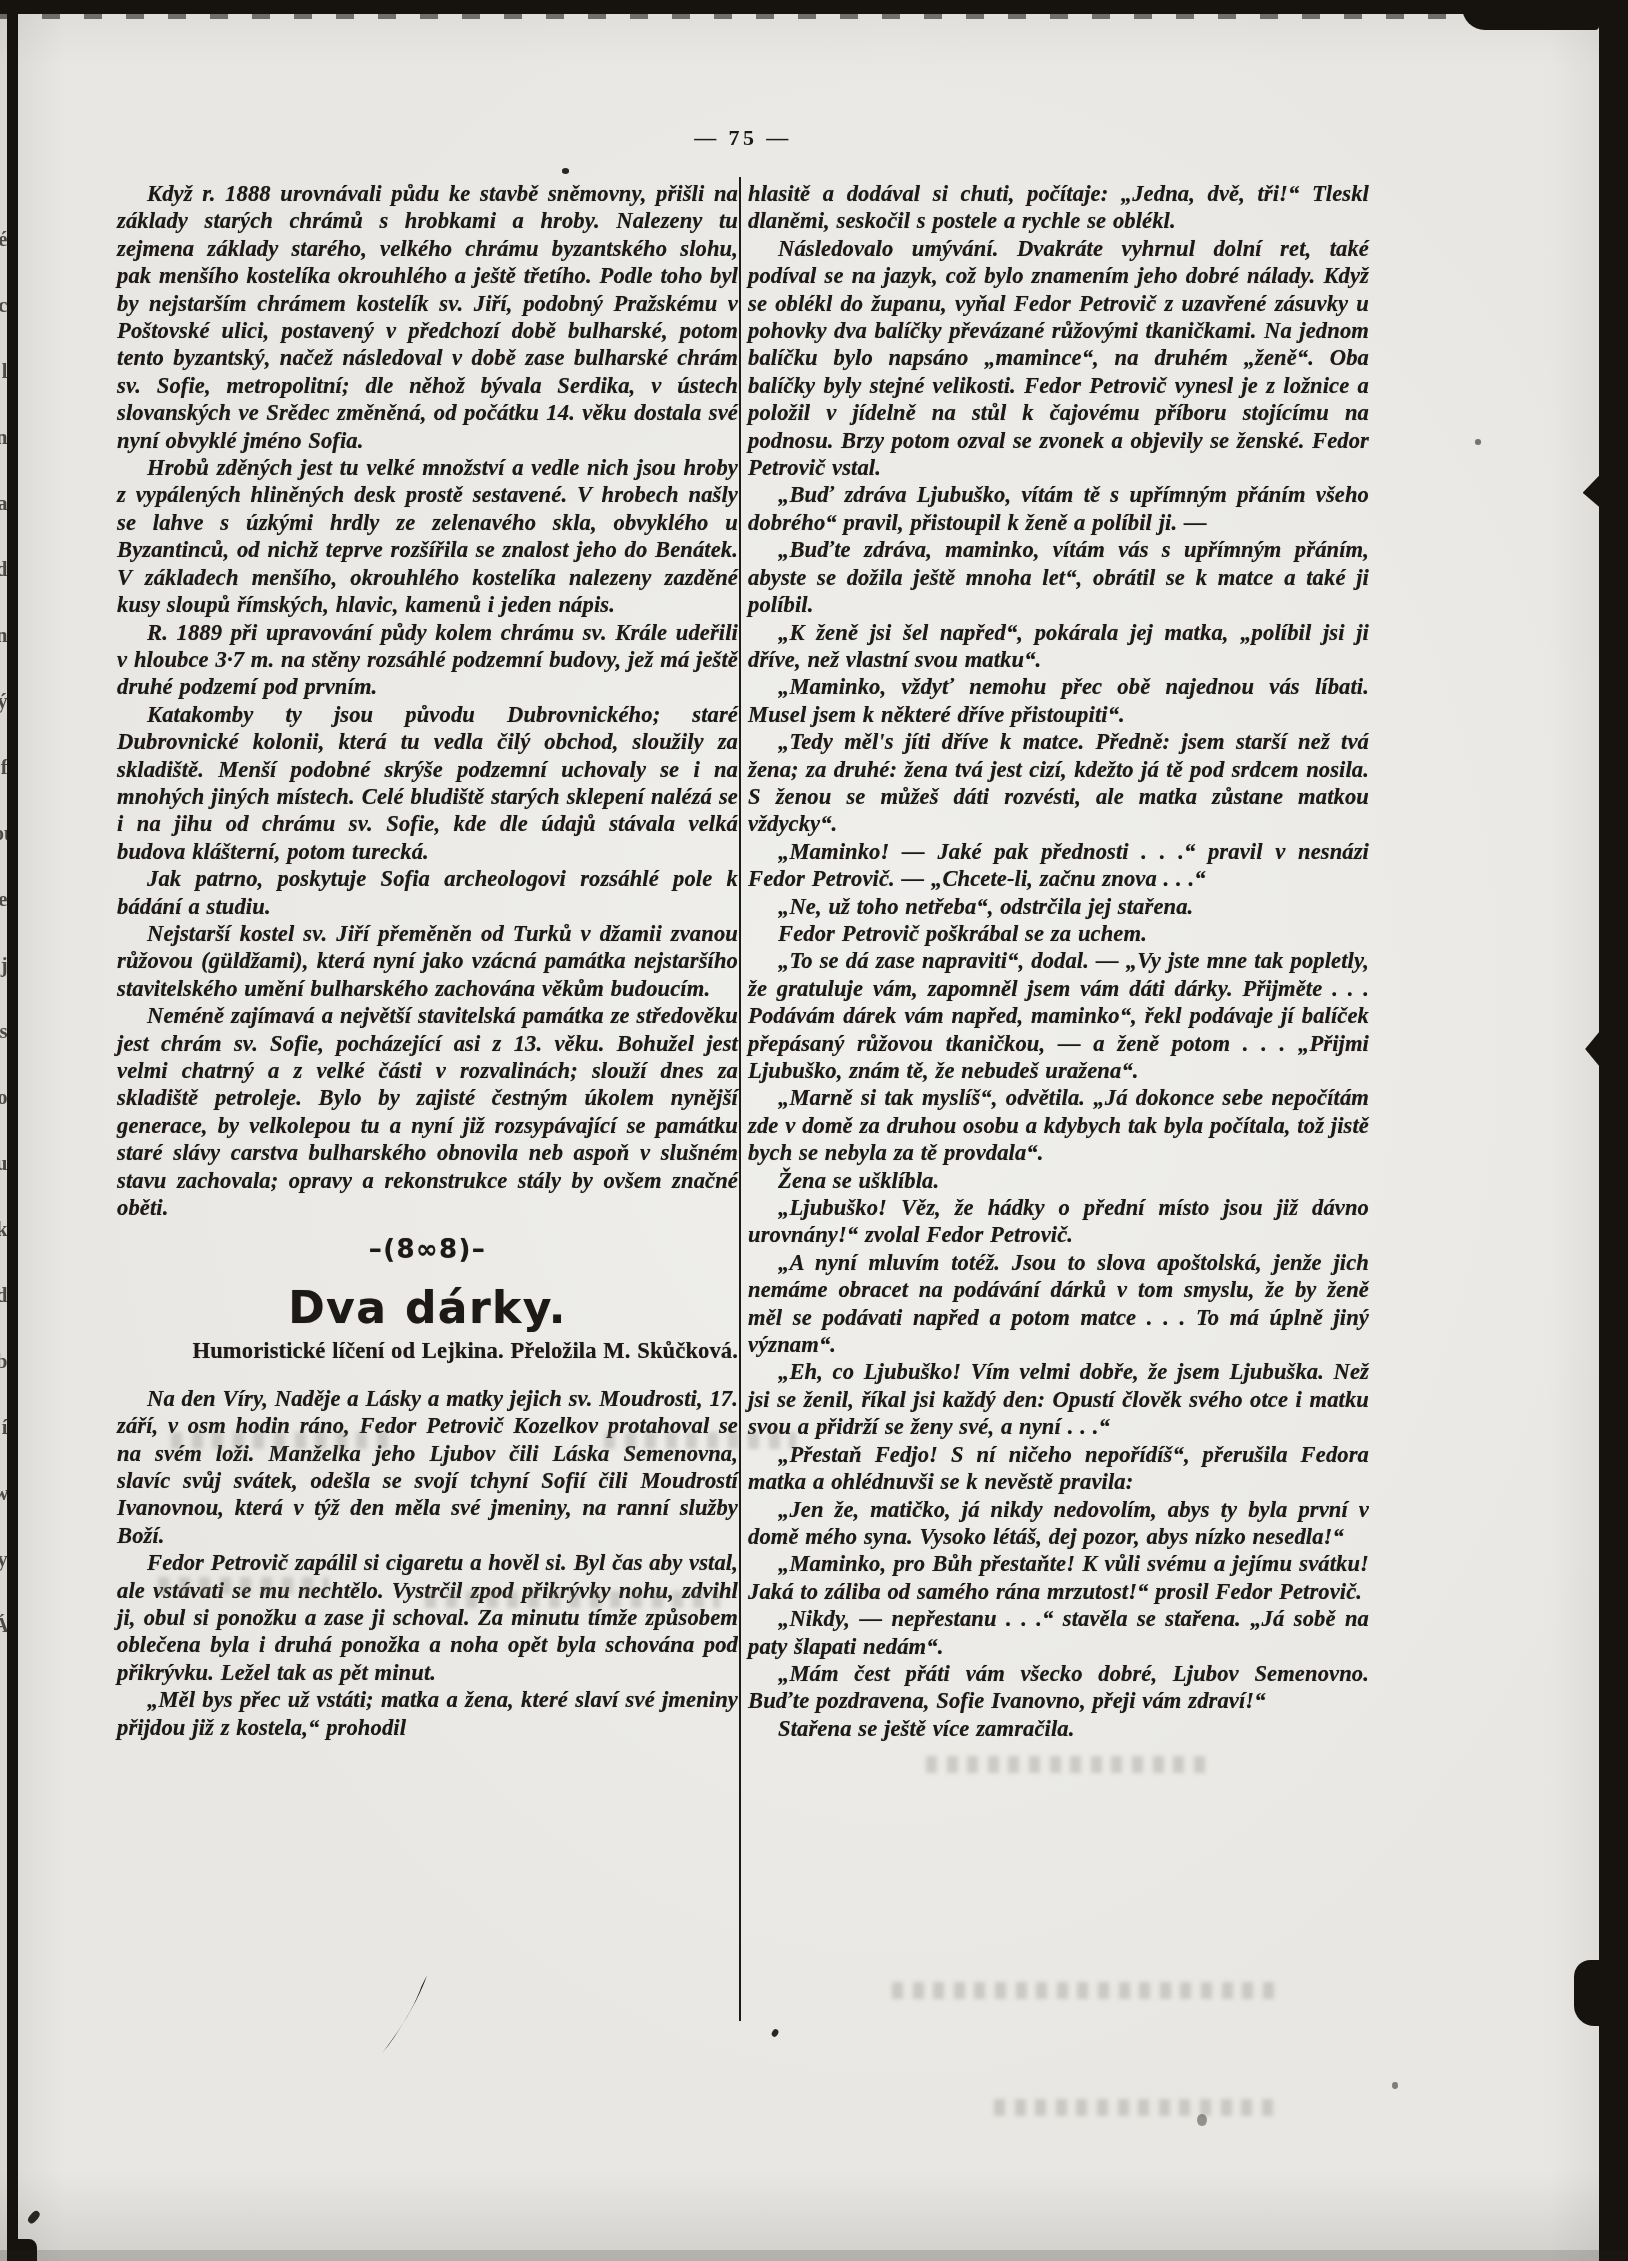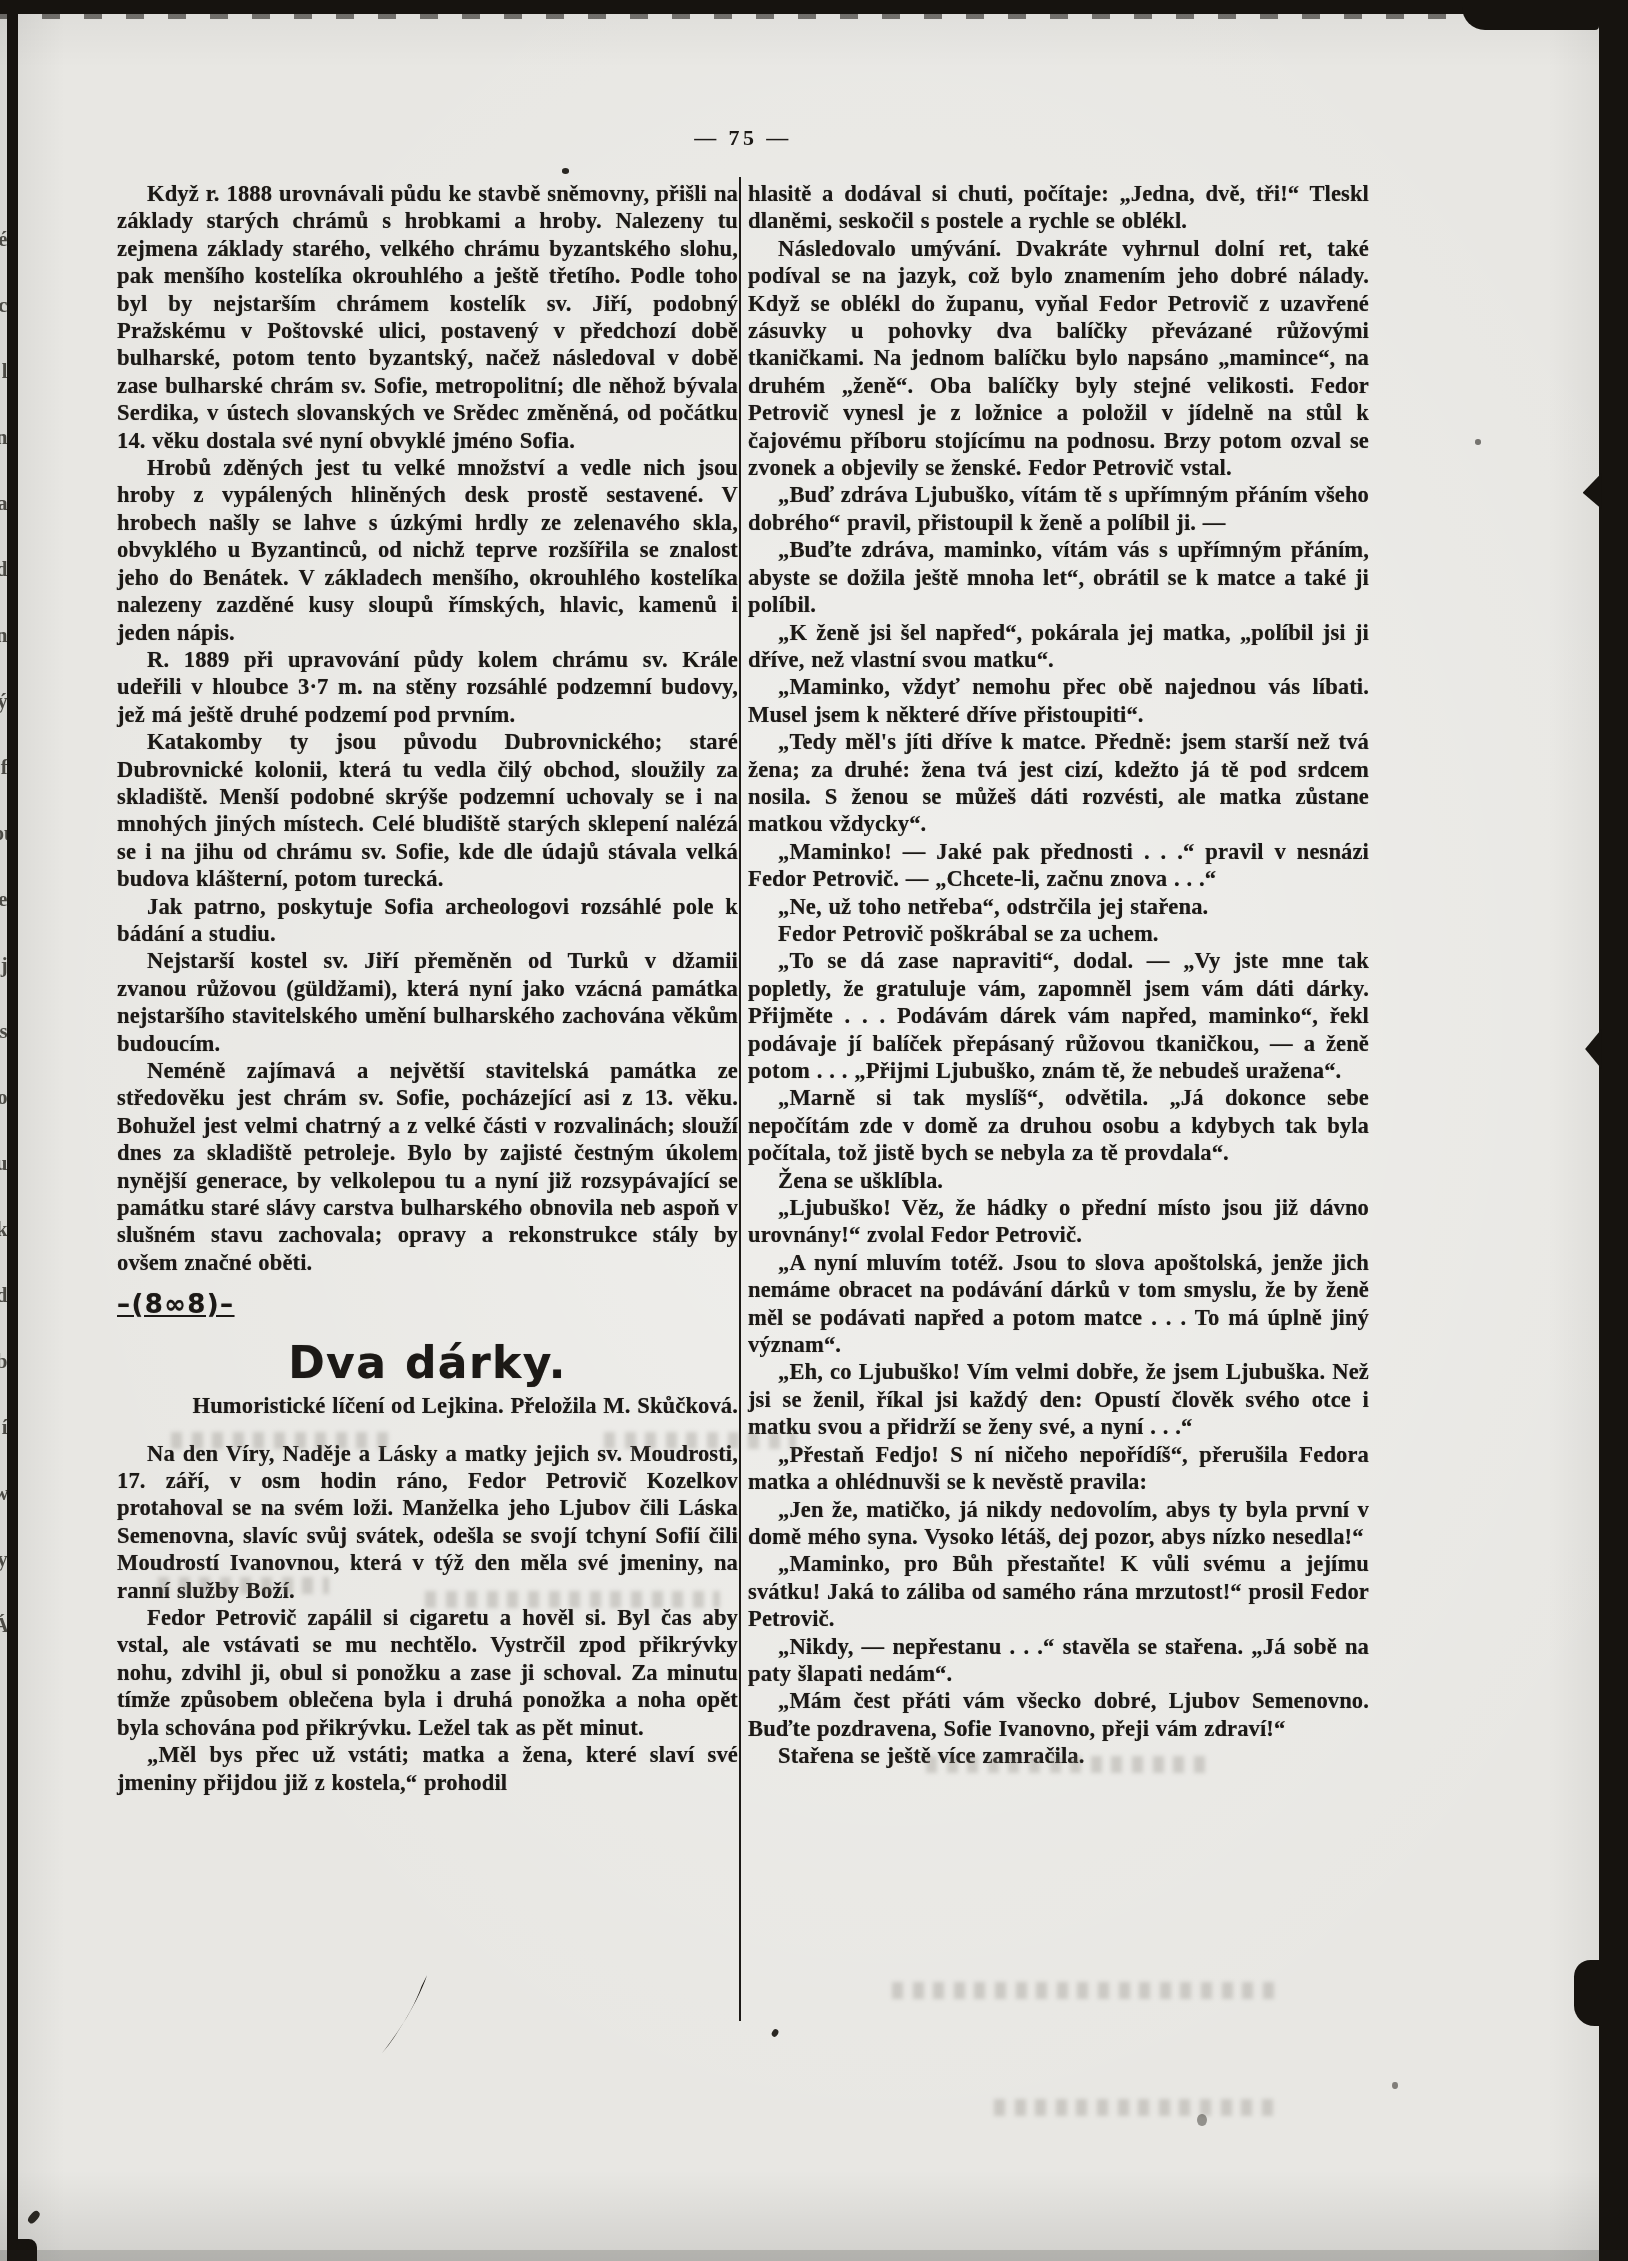--- a/index.html
+++ b/index.html
@@ -40,25 +40,25 @@
     position:absolute;top:125px;left:117px;width:1252px;
     text-align:center;font:700 22px "Liberation Serif", serif;letter-spacing:3.4px;
   }
   
   .col{position:absolute;top:180px;width:621px;text-align:justify;
     font-size:22.6px;line-height:27.4px;font-weight:700;letter-spacing:0.1px;word-spacing:1px;
     text-shadow:0 0 0.7px rgba(28,24,20,.55);hyphens:auto;}
   .col-left{left:117px;}
   .col-right{left:748px;}
   .col-divider{position:absolute;left:739px;top:177px;width:2.1px;height:1844px;background:#1d1a17;}
-  .para{margin:0;}
+  .para{margin:0;font-style:italic;}
   .para.indent{text-indent:30px;}
   
-  .ornament{font:700 26px "DejaVu Sans", sans-serif;
-    letter-spacing:1.4px;margin:12.3px 0 2.7px;text-indent:0;text-decoration:underline;}
+  .ornament{text-align:center;font:700 26px "DejaVu Sans", sans-serif;
+    letter-spacing:1.4px;margin:12.3px 0 2.7px;text-indent:0;}
   .story-heading{text-align:center;font:700 44px "DejaVu Sans", sans-serif;
     letter-spacing:1.4px;margin:18px 0 4.1px;text-indent:0;}
   .story-subtitle{text-align:right;font:700 22.6px "Liberation Serif", serif;
     margin:5.5px 0 20.6px;text-indent:0;letter-spacing:0.1px;}
   
   .smudge{position:absolute;height:16.5px;filter:blur(2.1px);opacity:.5;
     background:repeating-linear-gradient(90deg, rgba(125,120,112,.55) 0 11px, rgba(0,0,0,0) 11px 20.6px);}
   .speck{position:absolute;background:#2a2722;border-radius:50%;}
   .pen-stroke{position:absolute;left:379px;top:1974px;}
 </style>

